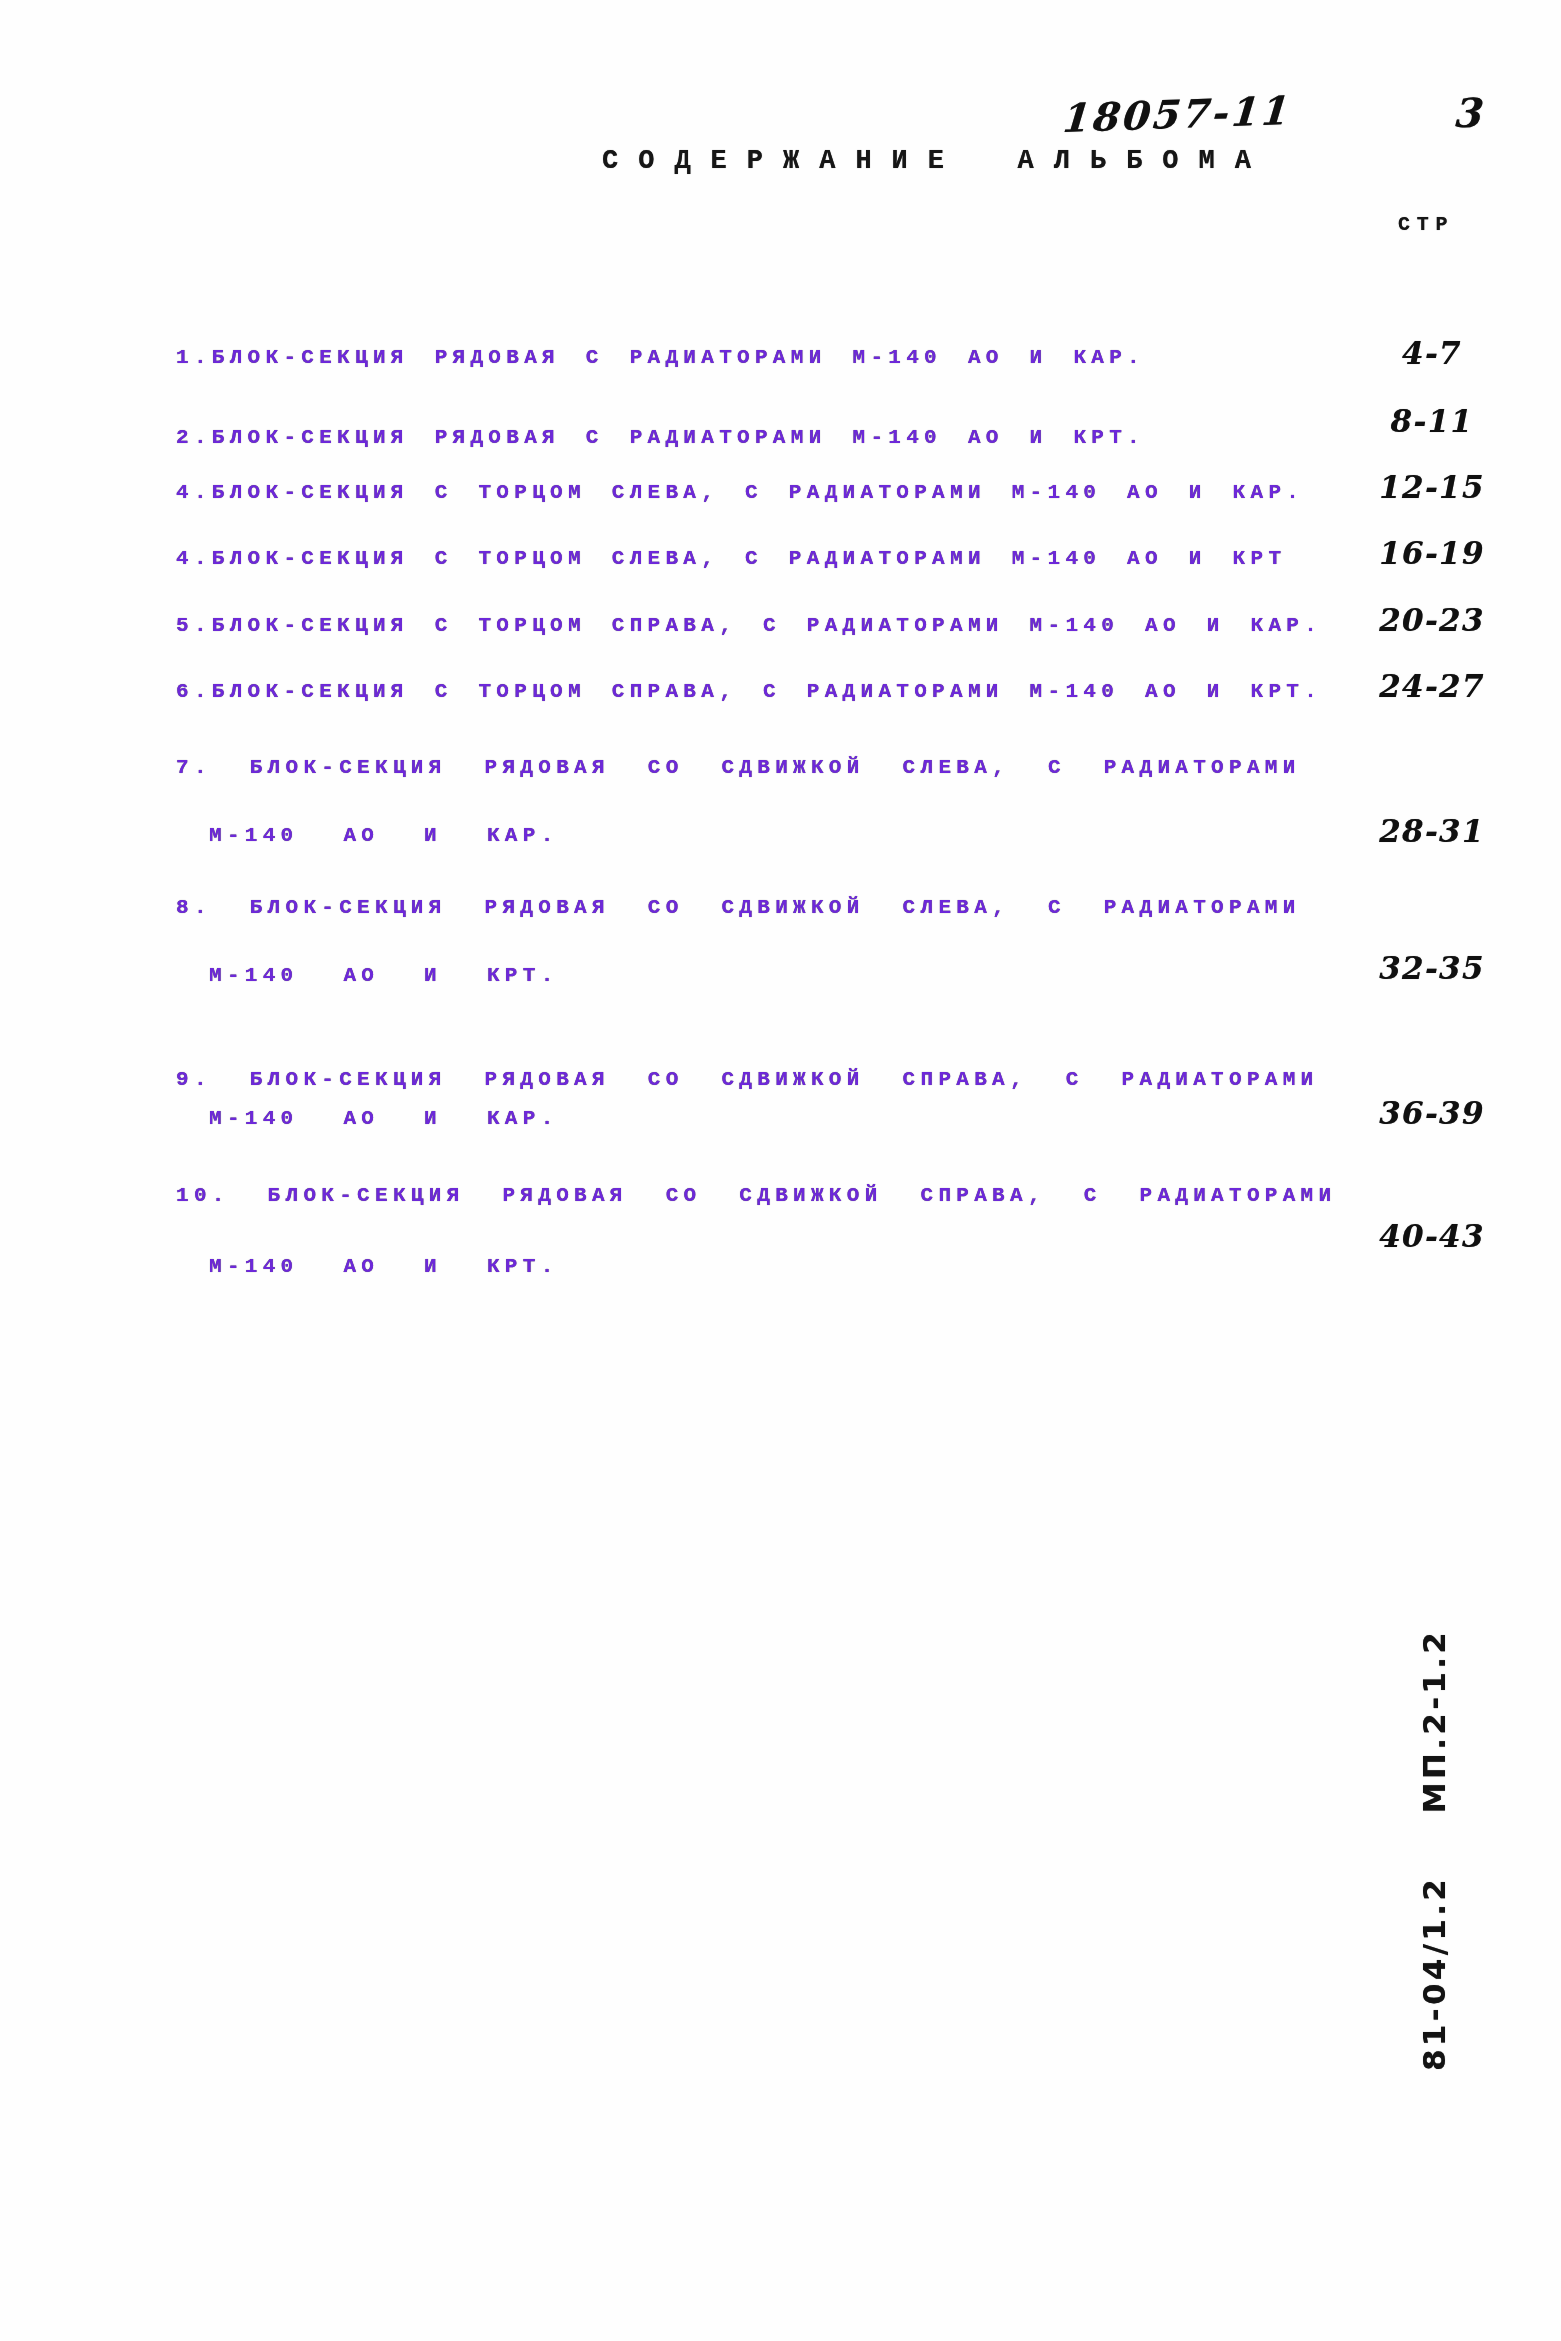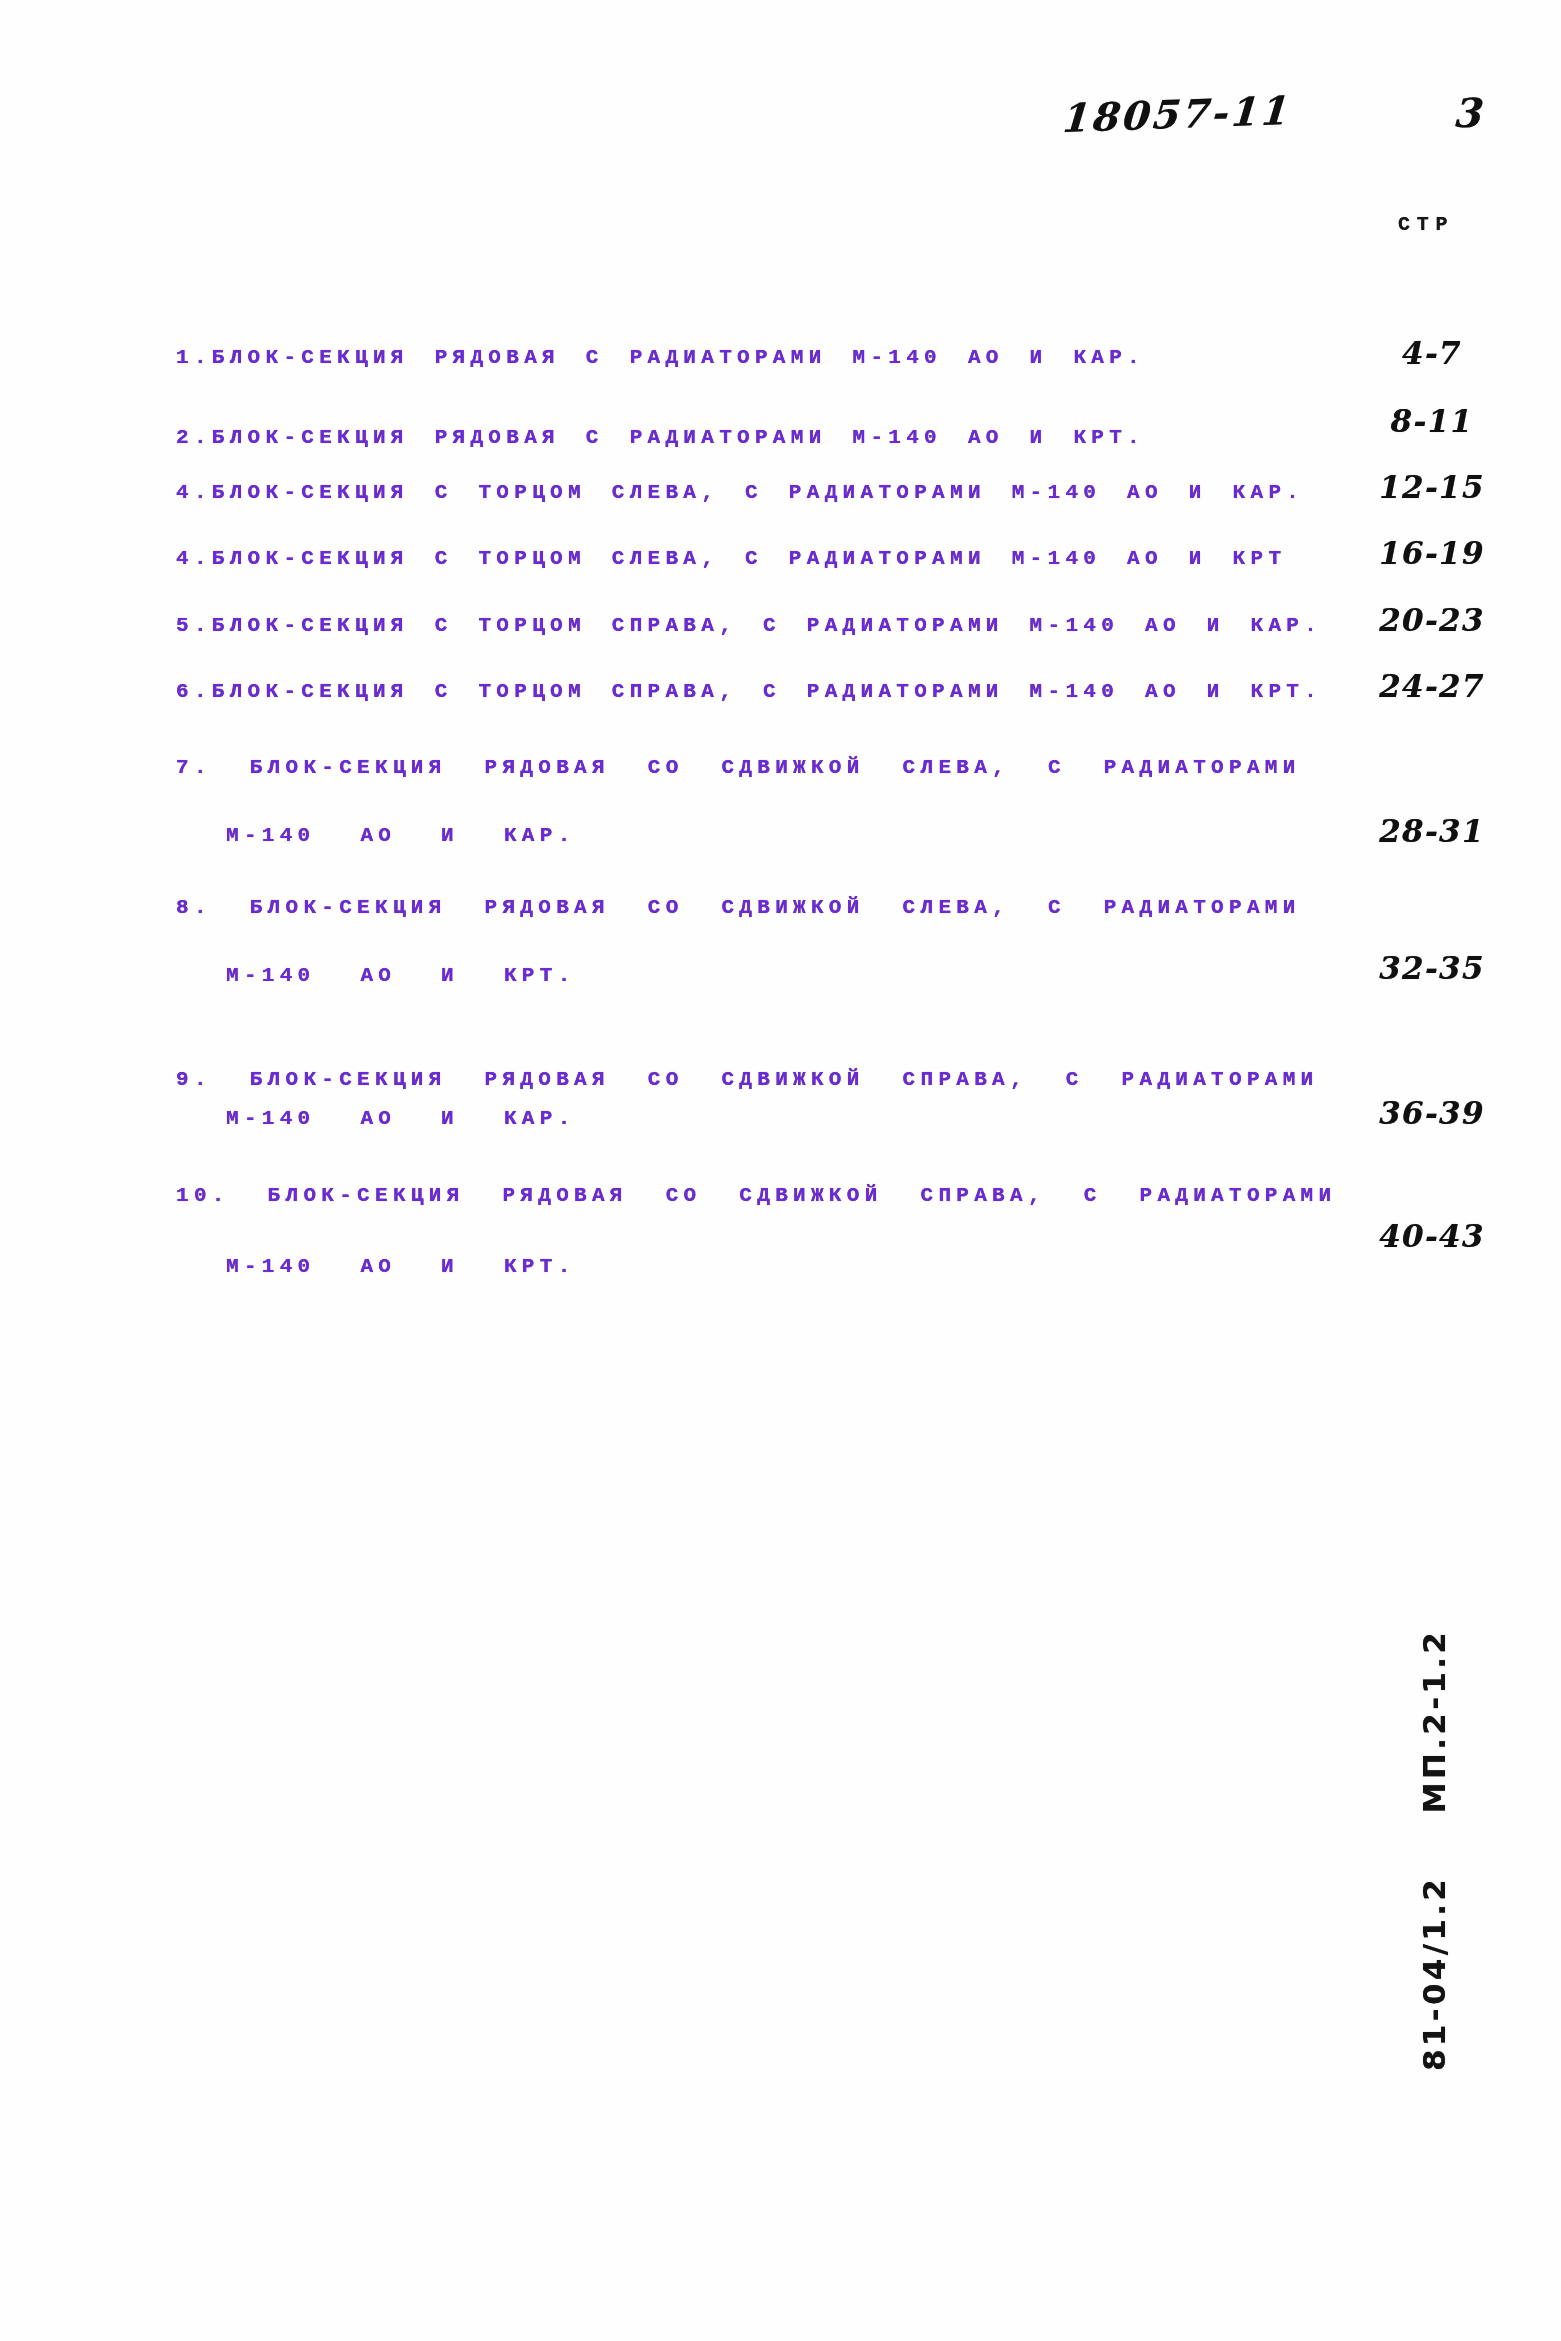--- a/index.html
+++ b/index.html
@@ -18,21 +18,21 @@
     left:176px;
     font-size:21px;
     font-weight:700;
     letter-spacing:5.3px;
     word-spacing:8px;
     white-space:pre;
     color:#6d28d9;
     text-shadow:0 0 0.7px rgba(10,10,10,.75);
   }
   .tline.wide{ word-spacing:20px; }
-  .tline.l2{ left:226px; word-spacing:27px; }
+  .tline.l2{ left:209px; word-spacing:27px; }
   
   .hand{
     font-family:"DejaVu Serif",serif;
     font-style:italic;
     font-weight:700;
     color:#101010;
     text-shadow:0 0 0.7px rgba(0,0,0,.6);
     white-space:pre;
   }
   .doc-number{
@@ -81,20 +81,21 @@
 </style>
 </head>
 <body>
 
 <div class="page">
 
   <div class="doc-number hand">18057-11</div>
 
   <div class="page-number hand">3</div>
 
+  <div class="title">СОДЕРЖАНИЕ АЛЬБОМА</div>
 
   <div class="pages-col">СТР</div>
 
   <div id="toc">
       <div class="tline" style="top: 346px;">1.БЛОК-СЕКЦИЯ РЯДОВАЯ С РАДИАТОРАМИ М-140 АО И КАР.</div>
       <div class="pg hand" style="top: 335px;">4-7</div>
       <div class="tline" style="top: 426px;">2.БЛОК-СЕКЦИЯ РЯДОВАЯ С РАДИАТОРАМИ М-140 АО И КРТ.</div>
       <div class="pg hand" style="top: 403px;">8-11</div>
       <div class="tline" style="top: 481px;">4.БЛОК-СЕКЦИЯ С ТОРЦОМ СЛЕВА, С РАДИАТОРАМИ М-140 АО И КАР.</div>
       <div class="pg hand" style="top: 469px;">12-15</div>

